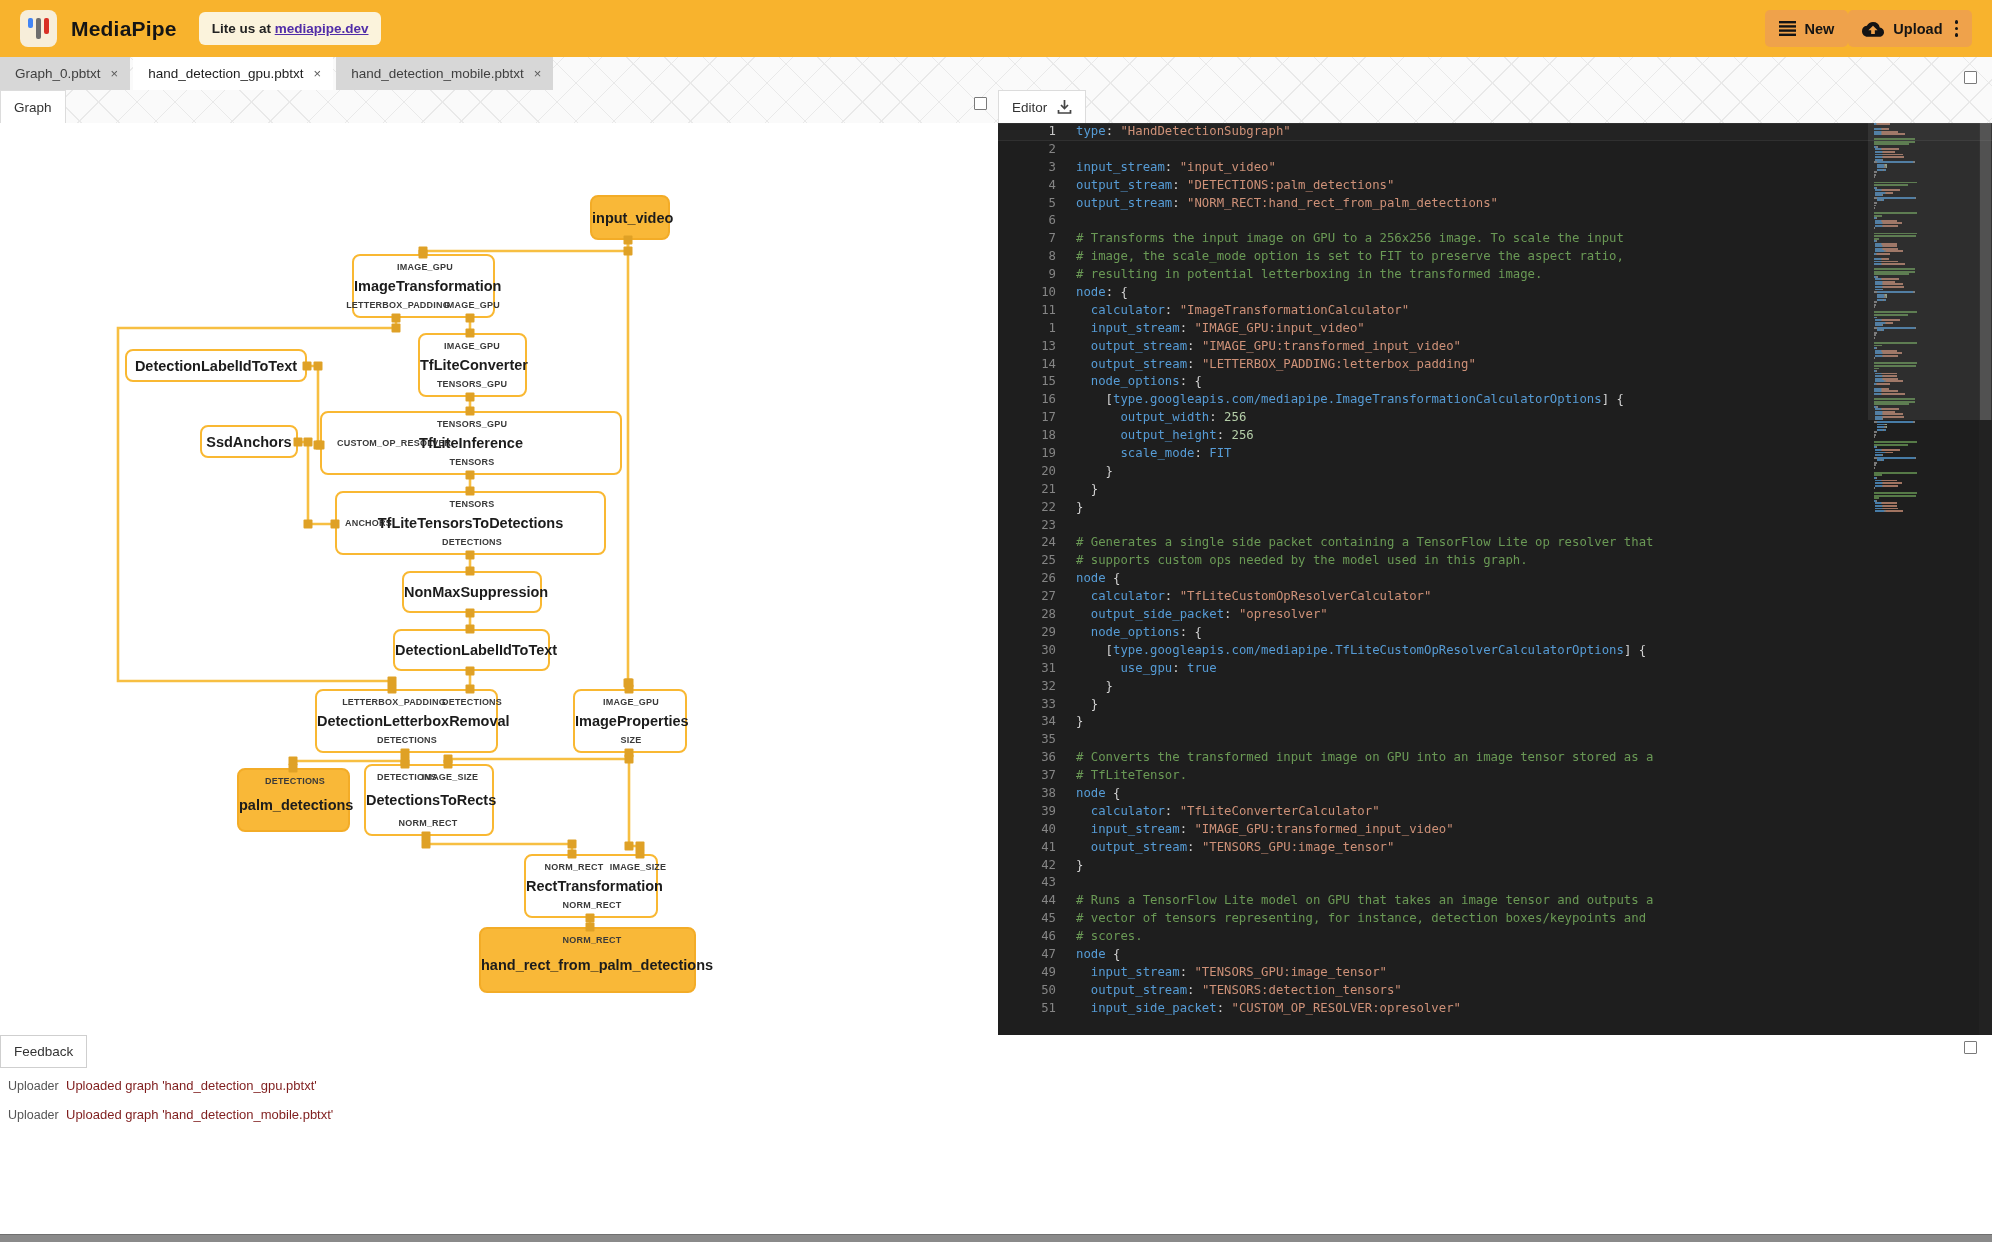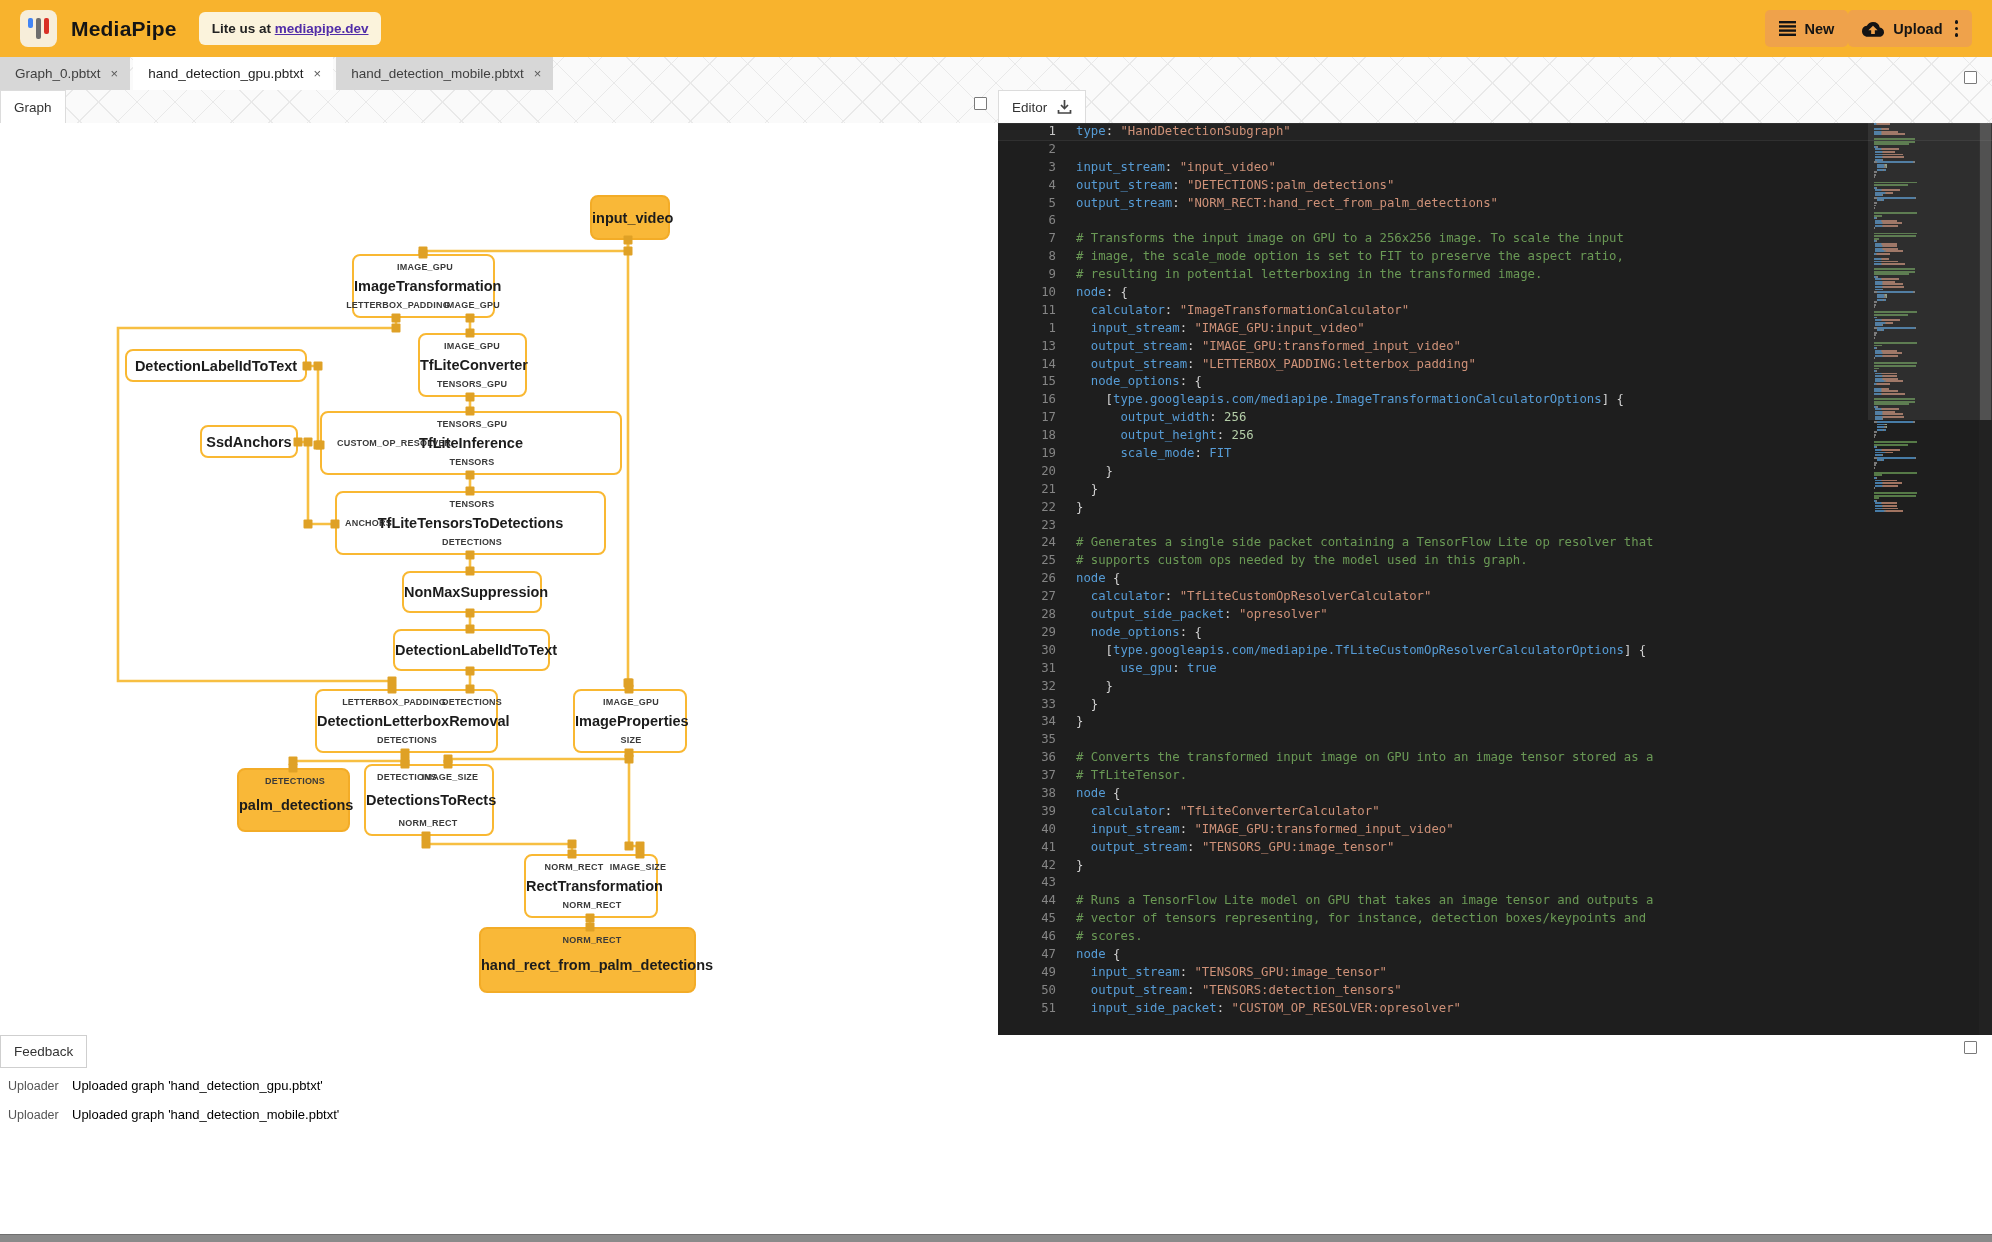--- a/index.html
+++ b/index.html
@@ -67,21 +67,21 @@
   .mm-tok{display:inline-block;height:1.9px;vertical-align:top;opacity:.75;}
   .mm-slider{position:absolute;left:-6px;right:-14px;top:0;height:297px;background:rgba(150,150,150,0.14);}
   .vscroll{position:absolute;right:0;top:0;width:13px;height:100%;background:rgba(255,255,255,0.02);}
   .vscroll .thumb{position:absolute;left:1px;right:1px;top:0;height:297px;background:rgba(140,140,140,0.35);}
 
   
   .feedback{position:absolute;left:0;top:1035px;width:100%;height:207px;background:#fff;}
   .fb-rows{position:absolute;left:0;top:36px;width:100%;}
   .fb-row{display:flex;align-items:baseline;padding:7px 16px 7px 8px;font-size:13px;}
   .fb-src{color:#555;width:56px;flex:0 0 auto;font-size:12.5px;}
-  .fb-msg{color:#000000;margin-left:8px;font-weight:500;}
+  .fb-msg{color:#7f1d1d;margin-left:2px;font-weight:500;}
 
   .bottom-scrollbar{position:absolute;left:0;bottom:0;width:100%;height:7px;background:#8A8A8A;border-top:1px solid #6f6f6f;}
 </style>
 </head>
 <body>
 
 <div id="app">
 
   <div class="header">
     <div class="logo">

